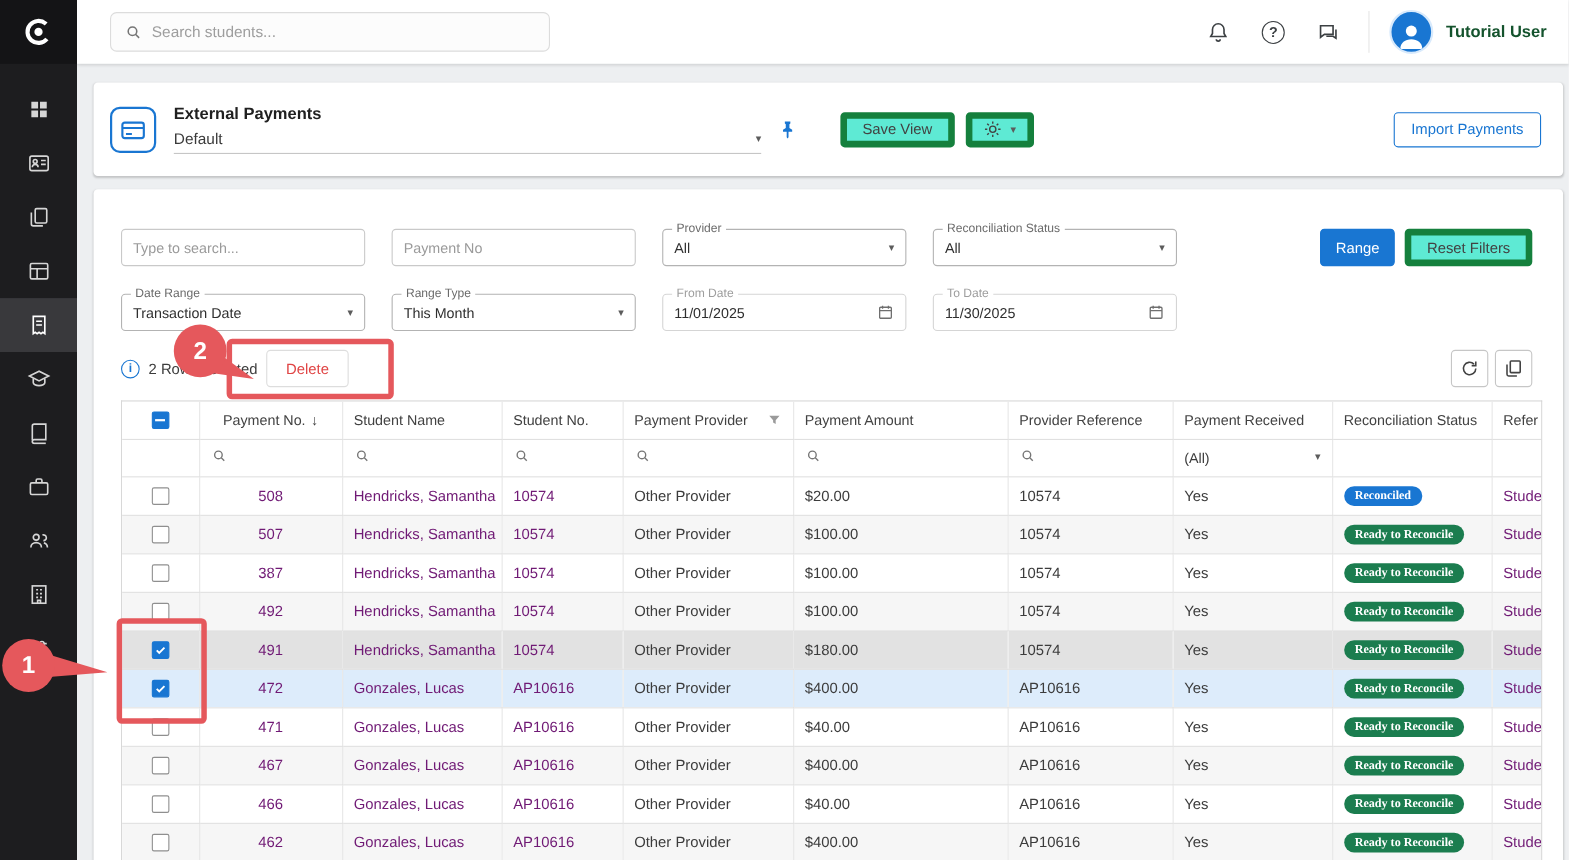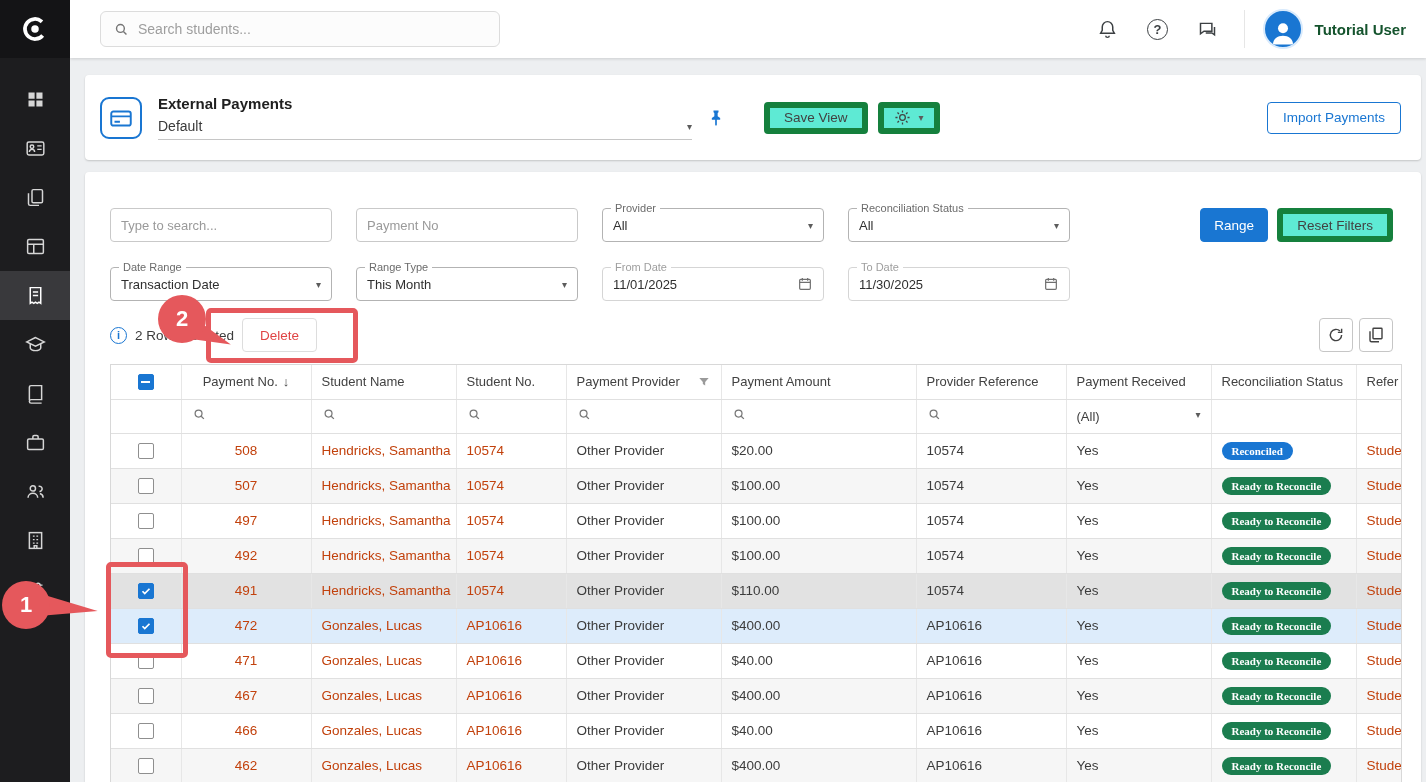--- a/index.html
+++ b/index.html
@@ -94,21 +94,21 @@
   .th-flex { display:inline-flex; align-items:center; gap:5px; }
   .th-spread { display:flex; align-items:center; }
   .th-spread .funnel { margin-left:auto; }
   .sort { font-size:13px; color:#424242; }
   .mag { display:inline-flex; cursor:pointer; }
   .all-dd { display:flex; align-items:flex-start; font-size:13px; color:#3c3c3c; cursor:pointer; }
   tbody tr { background:#fff; }
   tbody tr.alt { background:#f6f6f6; }
   tbody tr.sel-gray { background:#e2e2e2; }
   tbody tr.sel-blue { background:#ddecfb; }
-  .lnk { color:#c2410c; }
+  .lnk { color:#701a75; }
   .badge { display:inline-block; padding:3px 10px; border-radius:10px; color:#fff; font-size:11px; font-weight:700;font-family:Liberation Serif, serif; }
   .badge-green { background:#1b7d4f; }
   .badge-blue { background:#1976d2; }
 
   
   .cb { width:16px; height:16px; border:1px solid #8f8f8f; border-radius:2px; background:#fff;
         display:inline-flex; align-items:center; justify-content:center; vertical-align:middle; cursor:pointer; }
   .cb svg { display:none; }
   .cb.checked { background:#1976d2; border-color:#1976d2; }
   .cb.checked svg { display:block; }
@@ -486,21 +486,21 @@
     <td>Other Provider</td>
     <td>$100.00</td>
     <td>10574</td>
     <td>Yes</td>
     <td><span class="badge badge-green">Ready to Reconcile</span></td>
     <td><a class="lnk">Stude</a></td>
   </tr>
 
   <tr>
     <td class="c-center"><span class="cb"></span></td>
-    <td class="c-center"><a class="lnk">497</a></td>
+    <td class="c-center"><a class="lnk">387</a></td>
     <td><a class="lnk">Hendricks, Samantha</a></td>
     <td><a class="lnk">10574</a></td>
     <td>Other Provider</td>
     <td>$100.00</td>
     <td>10574</td>
     <td>Yes</td>
     <td><span class="badge badge-green">Ready to Reconcile</span></td>
     <td><a class="lnk">Stude</a></td>
   </tr>
 
@@ -520,21 +520,21 @@
   <tr class="sel-gray">
     <td class="c-center"><span class="cb checked">
                 <svg width="12" height="12" viewBox="0 0 24 24" fill="none" stroke="#fff" stroke-width="3.5">
                   <path d="M5 12.5l4.5 4.5L19 7.5"></path>
                 </svg>
               </span></td>
     <td class="c-center"><a class="lnk">491</a></td>
     <td><a class="lnk">Hendricks, Samantha</a></td>
     <td><a class="lnk">10574</a></td>
     <td>Other Provider</td>
-    <td>$110.00</td>
+    <td>$180.00</td>
     <td>10574</td>
     <td>Yes</td>
     <td><span class="badge badge-green">Ready to Reconcile</span></td>
     <td><a class="lnk">Stude</a></td>
   </tr>
 
   <tr class="sel-blue">
     <td class="c-center"><span class="cb checked">
                 <svg width="12" height="12" viewBox="0 0 24 24" fill="none" stroke="#fff" stroke-width="3.5">
                   <path d="M5 12.5l4.5 4.5L19 7.5"></path>

